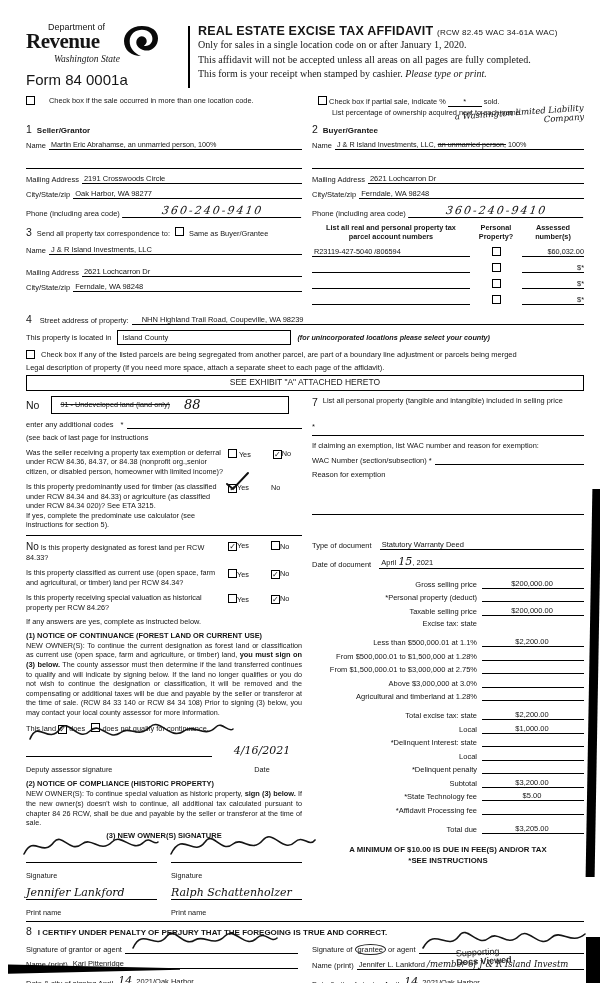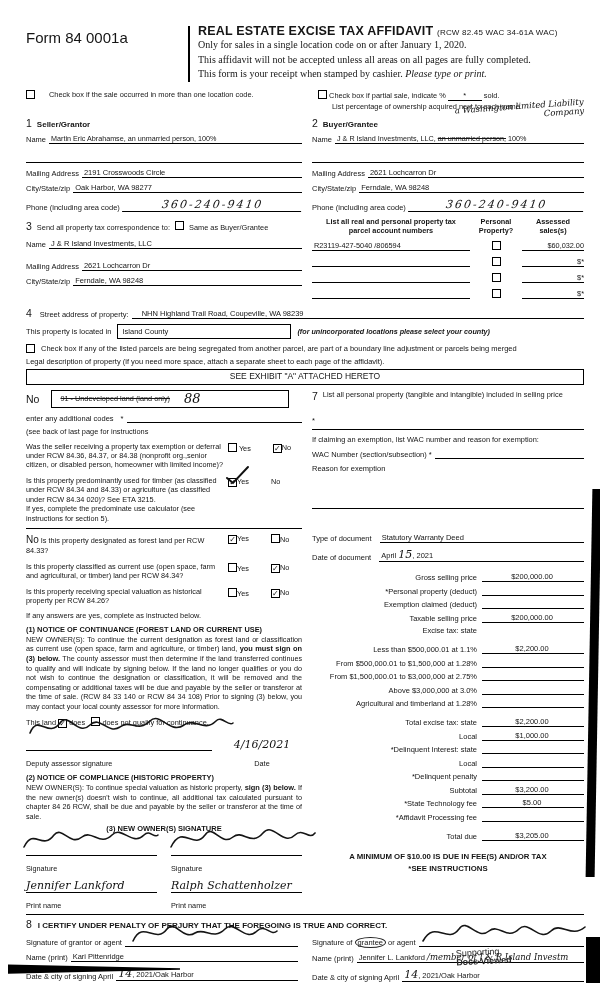--- a/index.html
+++ b/index.html
@@ -97,20 +97,32 @@
   .art-br{left:586px;top:937px;width:14px;height:46px;}
   .bigcheck{position:absolute;left:-4px;top:-12px;}
 </style>
 </head>
 <body>
 
 <div class="page">
 
   <div class="hdr">
     <div class="hdr-left">
+      <div class="logo-row">
+        <div class="agency">
+          <div class="dept">Department of</div>
+          <div class="revenue">Revenue</div>
+          <div class="wastate">Washington State</div>
+        </div>
+        <span class="logo">
+          <svg width="38" height="34" viewBox="0 0 40 36">
+            <path d="M21 2 C9 2 2 10 2 18 C2 28 10 34 20 34 C13 31 8 26 8 18 C8 10 15 6 21 6 C28 6 33 11 32 17 C31 22 27 24 23 23 C26 21 27 18 25 15 C23 12 18 12 16 16 C13 21 17 27 24 28 C32 29 38 23 38 15 C38 7 31 2 21 2 Z" fill="#0a0a0a"></path>
+          </svg>
+        </span>
+      </div>
       <div class="formno">Form 84 0001a</div>
     </div>
     <div class="hdr-div"></div>
     <div class="hdr-right">
       <div class="title">
         <span>REAL ESTATE EXCISE TAX AFFIDAVIT</span>
         <span class="rcw">(RCW 82.45 WAC 34-61A WAC)</span>
       </div>
       <div class="hnote">Only for sales in a single location code on or after January 1, 2020.</div>
       <div class="hnote">This affidavit will not be accepted unless all areas on all pages are fully completed.</div>
@@ -216,21 +228,21 @@
         <span class="fv hand hand-big" style="text-align:center;">360-240-9410</span>
         </div>
 
       <div class="ptable">
         <div class="phead">
           <div class="c1">
             <span>List all real and personal property tax</span><br><span>parcel account numbers</span></div>
           <div class="c2">
             <span>Personal</span><br><span>Property?</span></div>
           <div class="c3">
-            <span>Assessed</span><br><span>sales(s)</span></div>
+            <span>Assessed</span><br><span>number(s)</span></div>
         </div>
         <div class="prow">
           <div class="c1">R23119-427-5040 /806594</div>
           <div class="c2"><span class="cb"></span></div>
           <div class="c3">$60,032.00</div>
         </div>
         <div class="prow">
           <div class="c1"></div>
           <div class="c2"><span class="cb"></span></div>
           <div class="c3">$*</div>
@@ -428,24 +440,20 @@
       <div style="margin-top:10px;">
         <div class="taxrow">
             <span class="tl">Gross selling price</span>
             <span class="tv">$200,000.00</span>
           </div>
         <div class="taxrow">
             <span class="tl">*Personal property (deduct)</span>
             <span class="tv"></span>
           </div>
         <div class="taxrow">
-            <span class="tl">Exemption claimed (deduct)</span>
-            <span class="tv"></span>
-          </div>
-        <div class="taxrow">
             <span class="tl">Taxable selling price</span>
             <span class="tv">$200,000.00</span>
           </div>
         <div class="taxrow noline">
             <span class="tl">Excise tax:  state</span>
             <span class="tv"></span>
           </div>
         <div class="taxrow gap">
             <span class="tl">Less than $500,000.01 at 1.1%</span>
             <span class="tv">$2,200.00</span>

